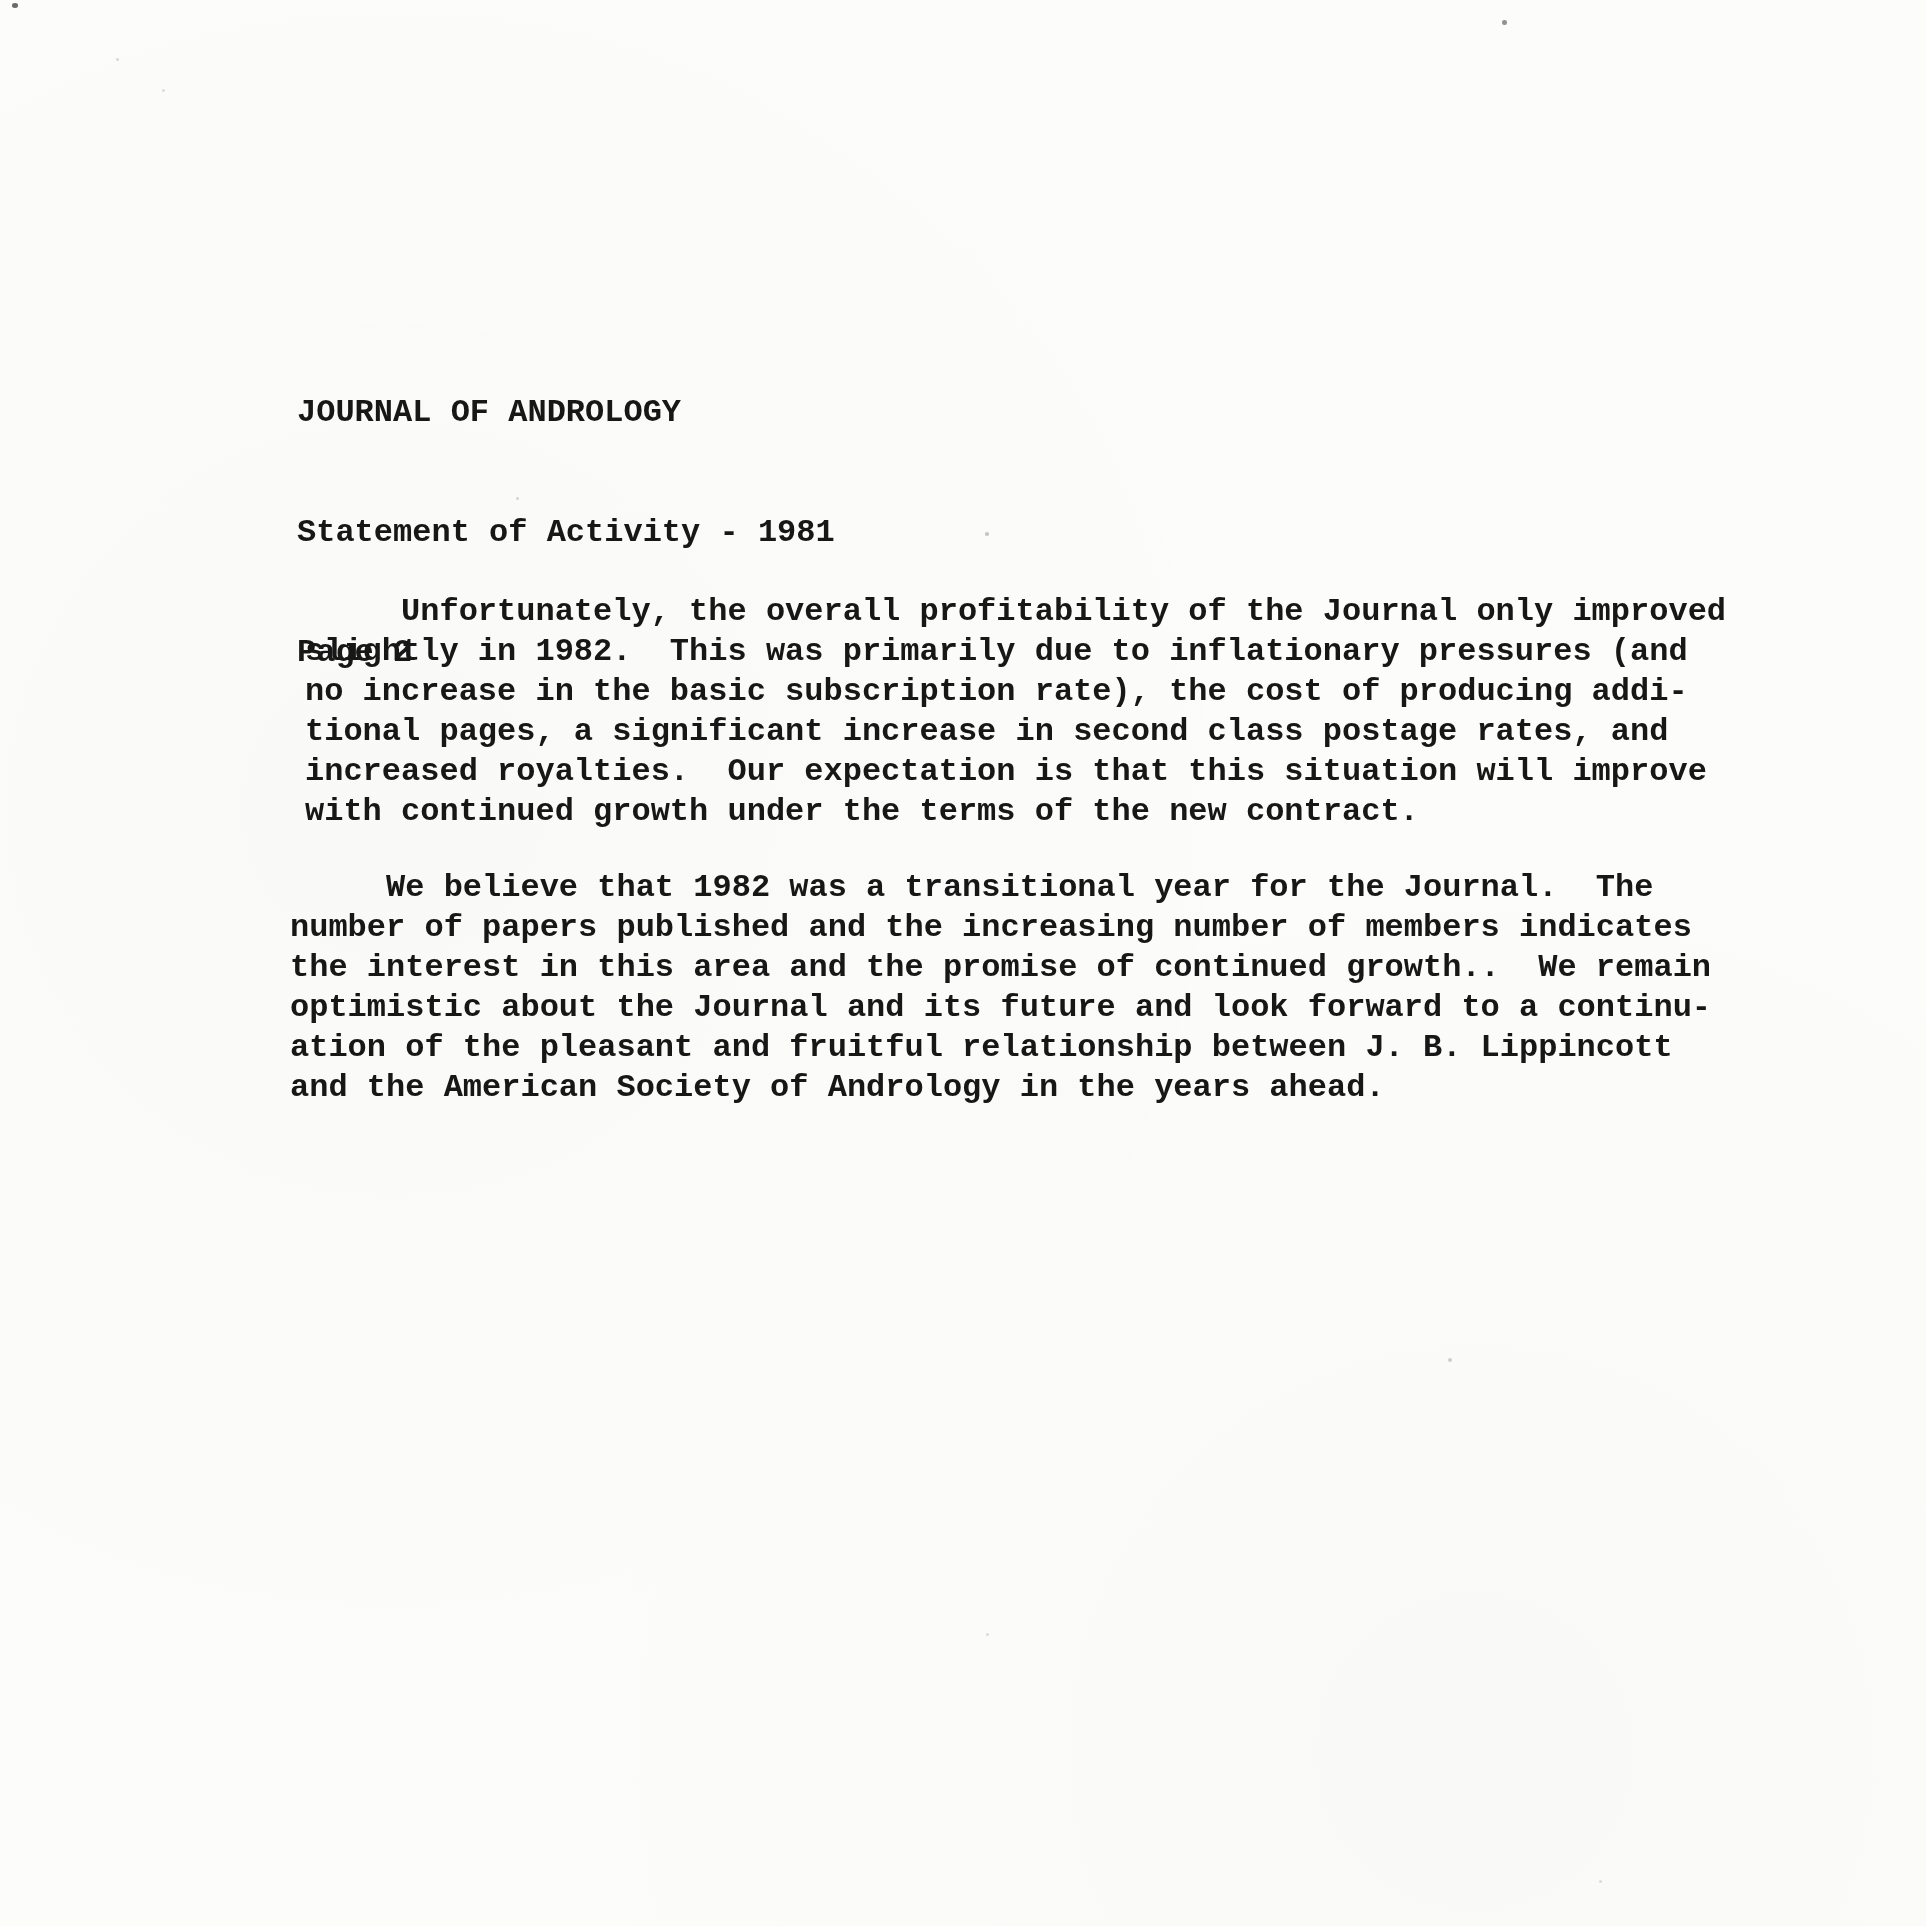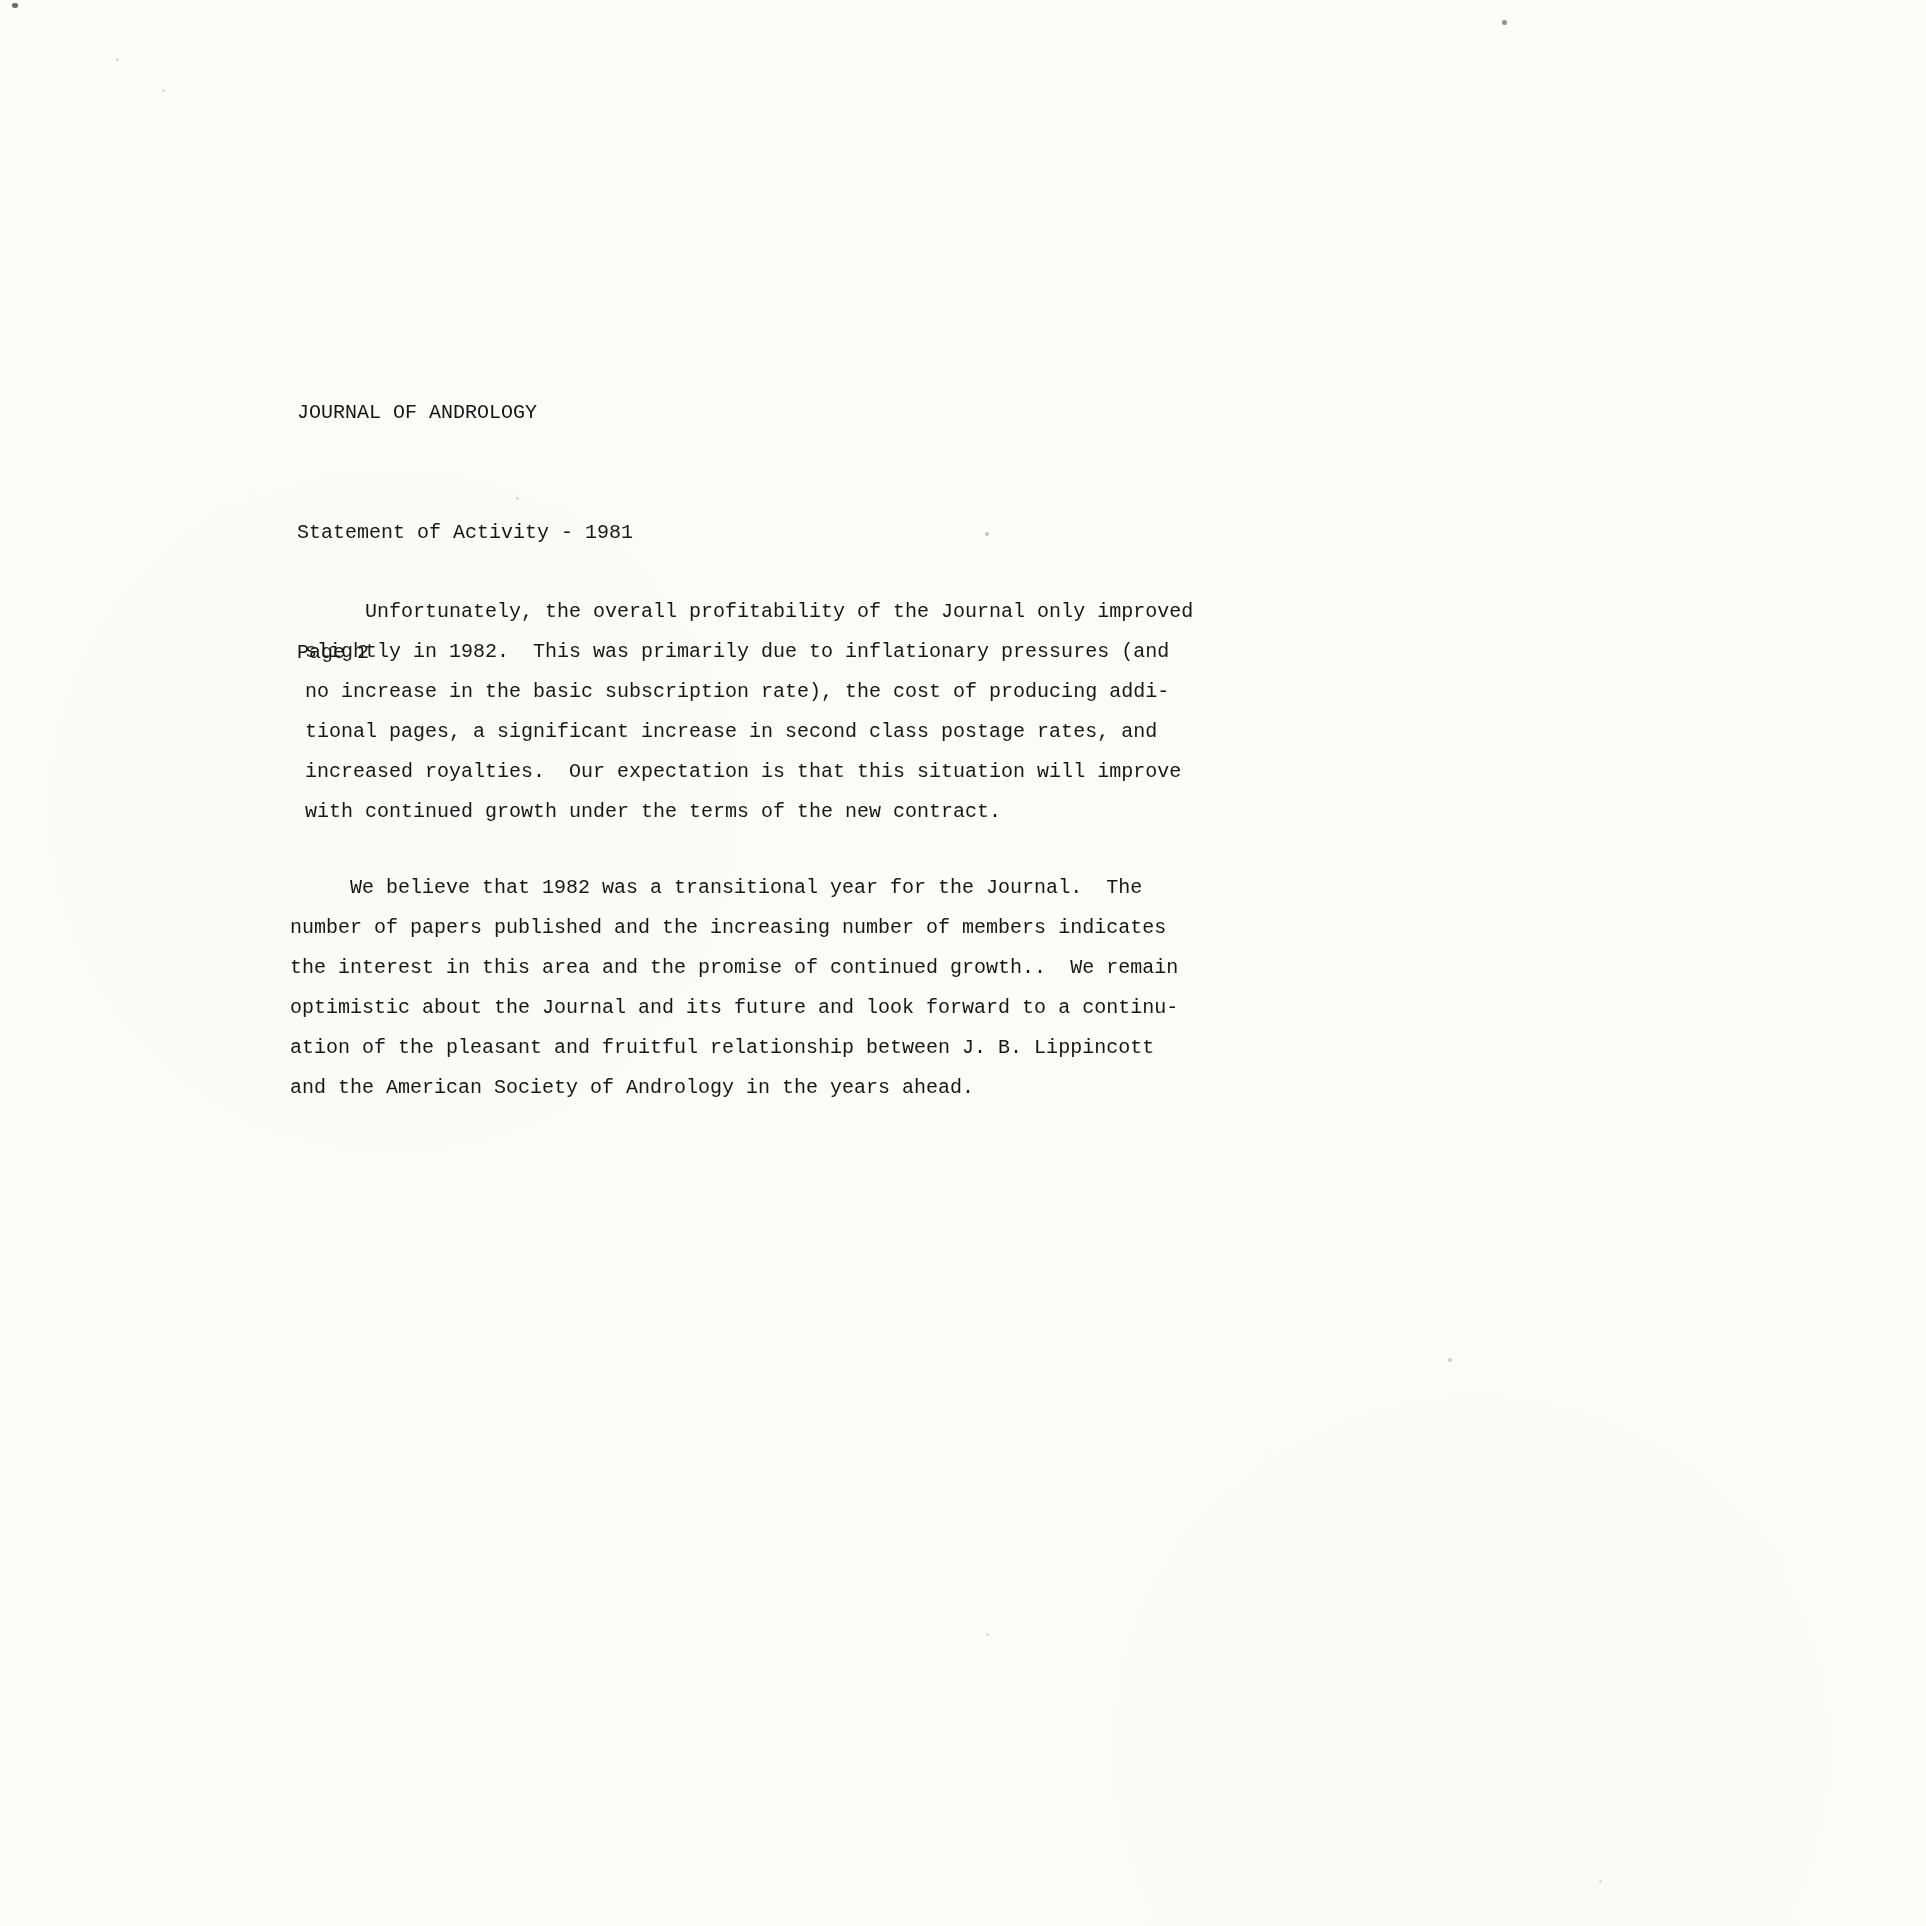--- a/index.html
+++ b/index.html
@@ -18,23 +18,23 @@
   .page {
     position: absolute;
     inset: 0;
     background:
       radial-gradient(circle at 20% 30%, rgba(0,0,0,0.012), transparent 40%),
       radial-gradient(circle at 75% 65%, rgba(0,0,0,0.010), transparent 45%),
       #fcfcfb;
   }
   .typewriter {
     font-family: "Liberation Mono", "DejaVu Sans Mono", monospace;
-    font-size: 20px;
+    font-size: 32px;
     line-height: 40px;
-    font-weight: 400;
+    font-weight: 700;
     letter-spacing: 0;
     color: #171717;
     white-space: pre;
   }
   .header-block {
     position: absolute;
     left: 297px;
     top: 313px;
   }
   .para-1 {

